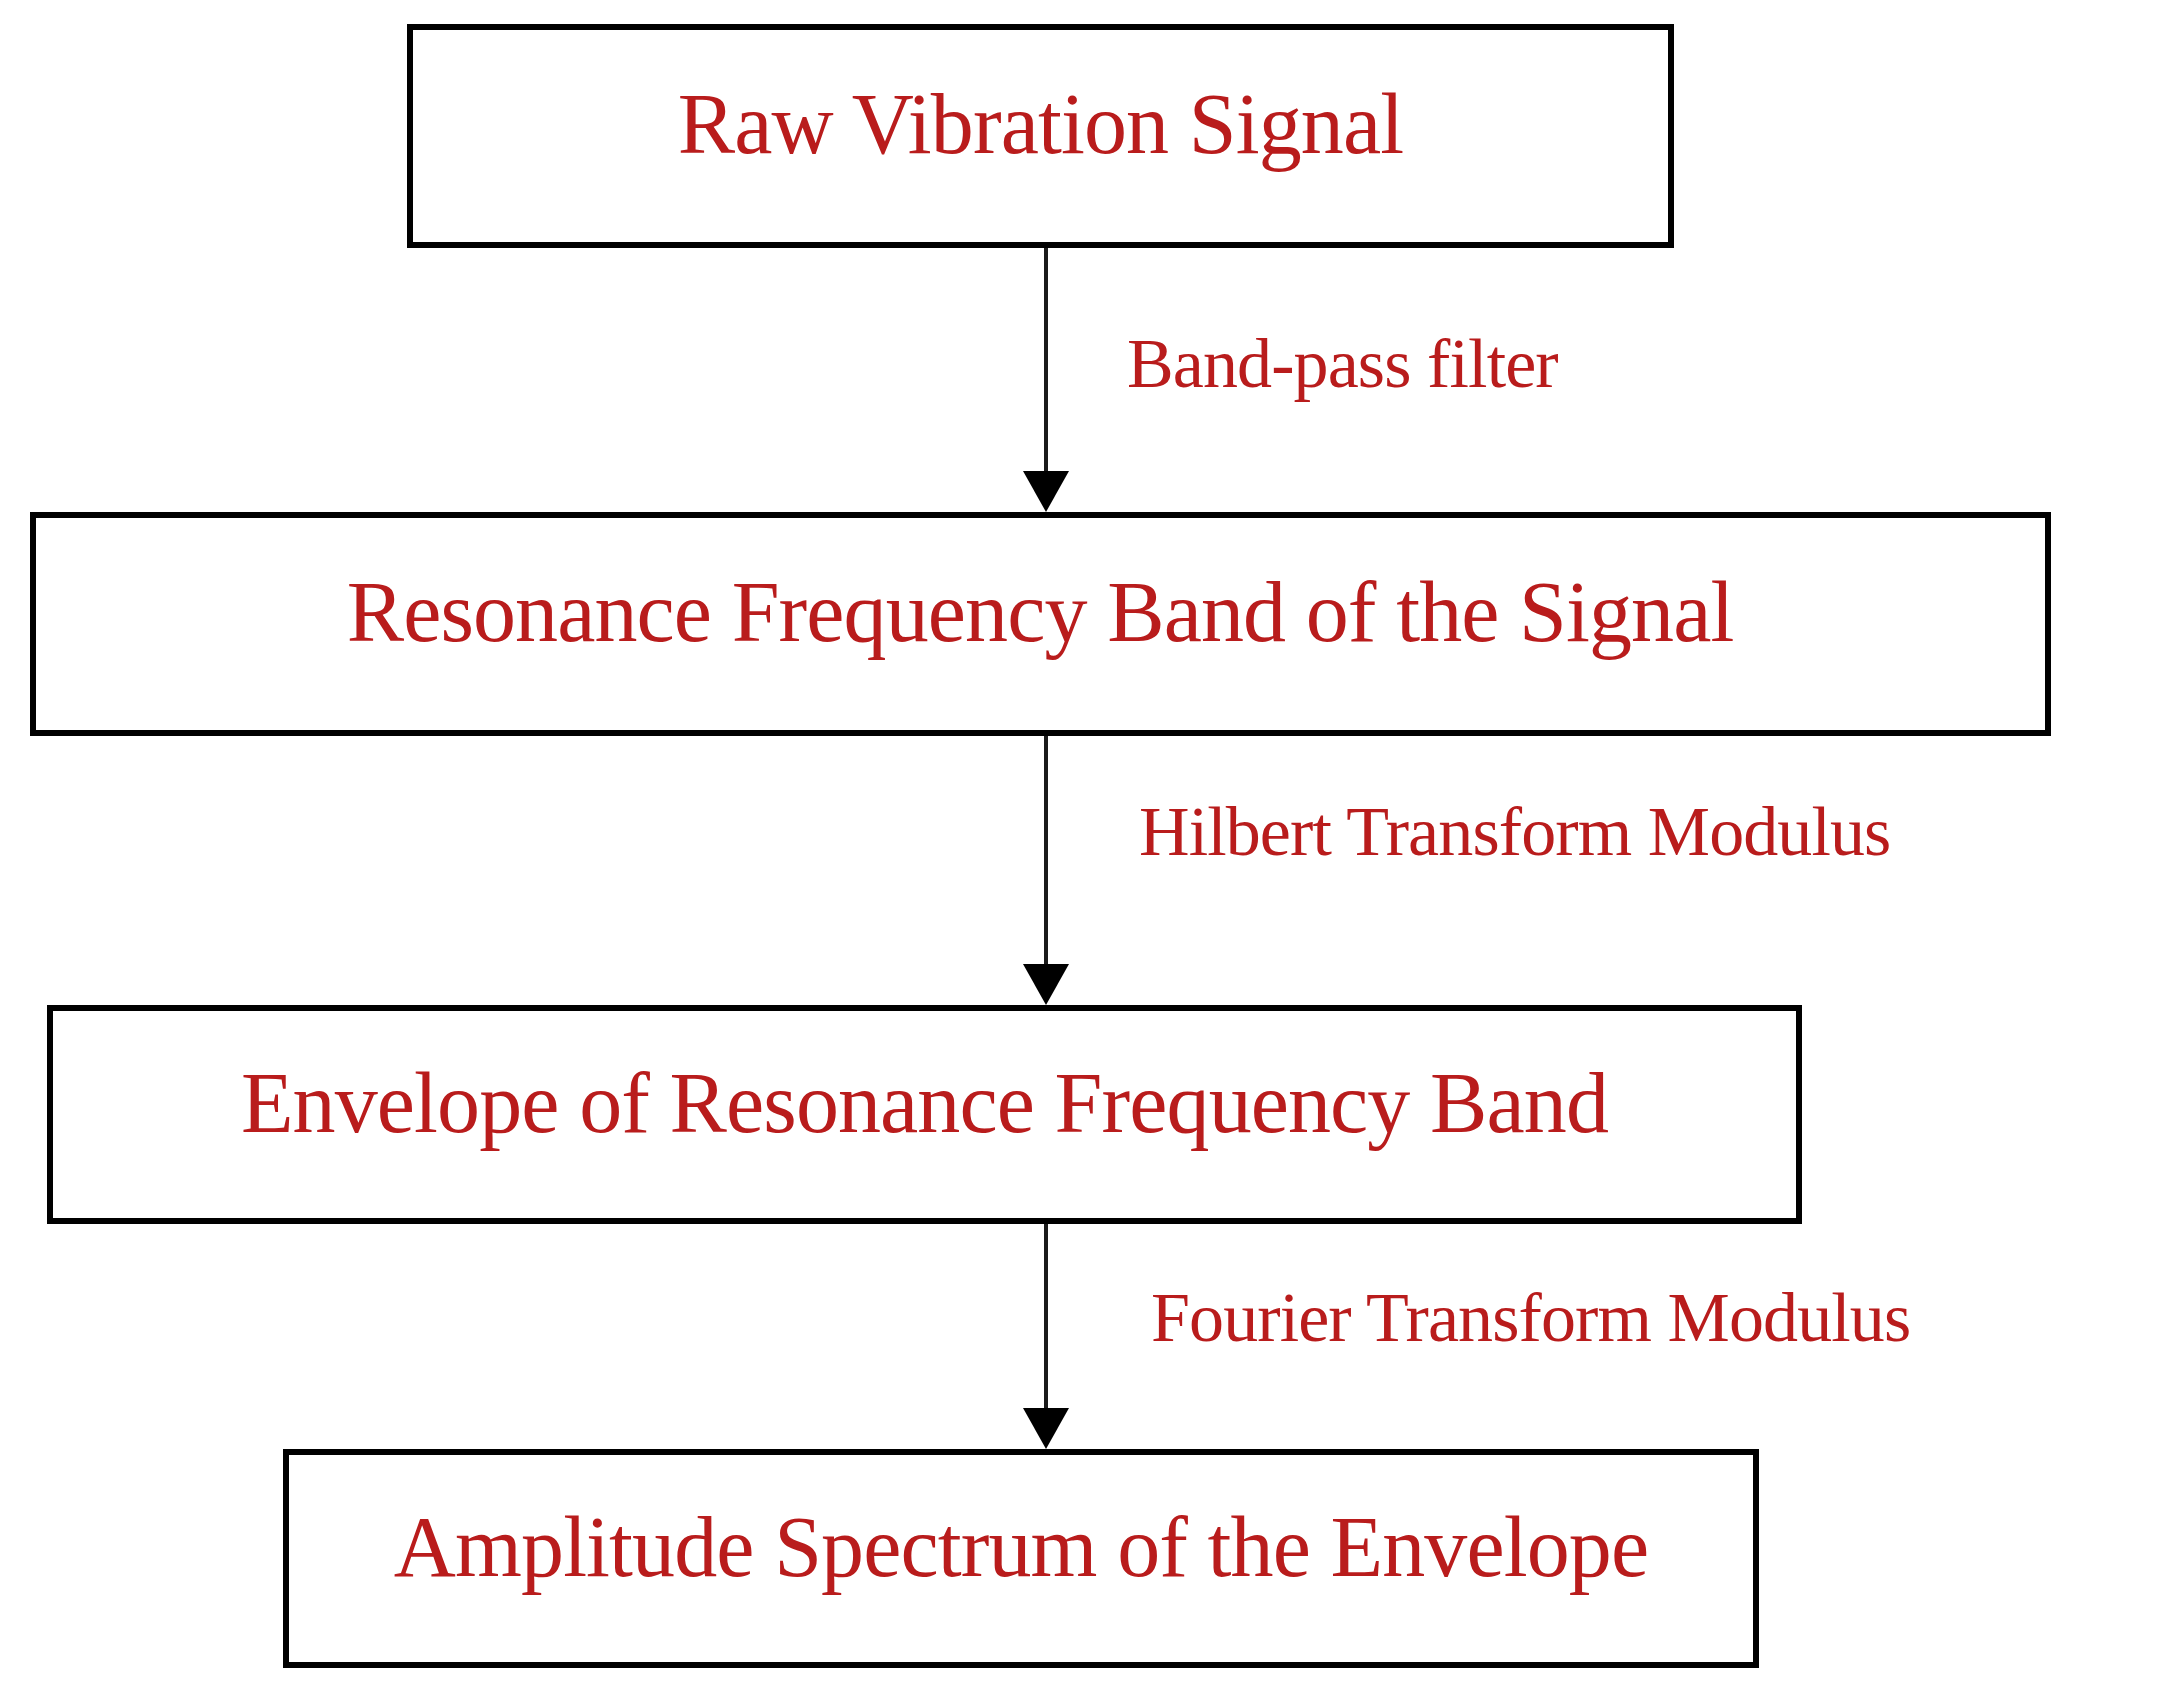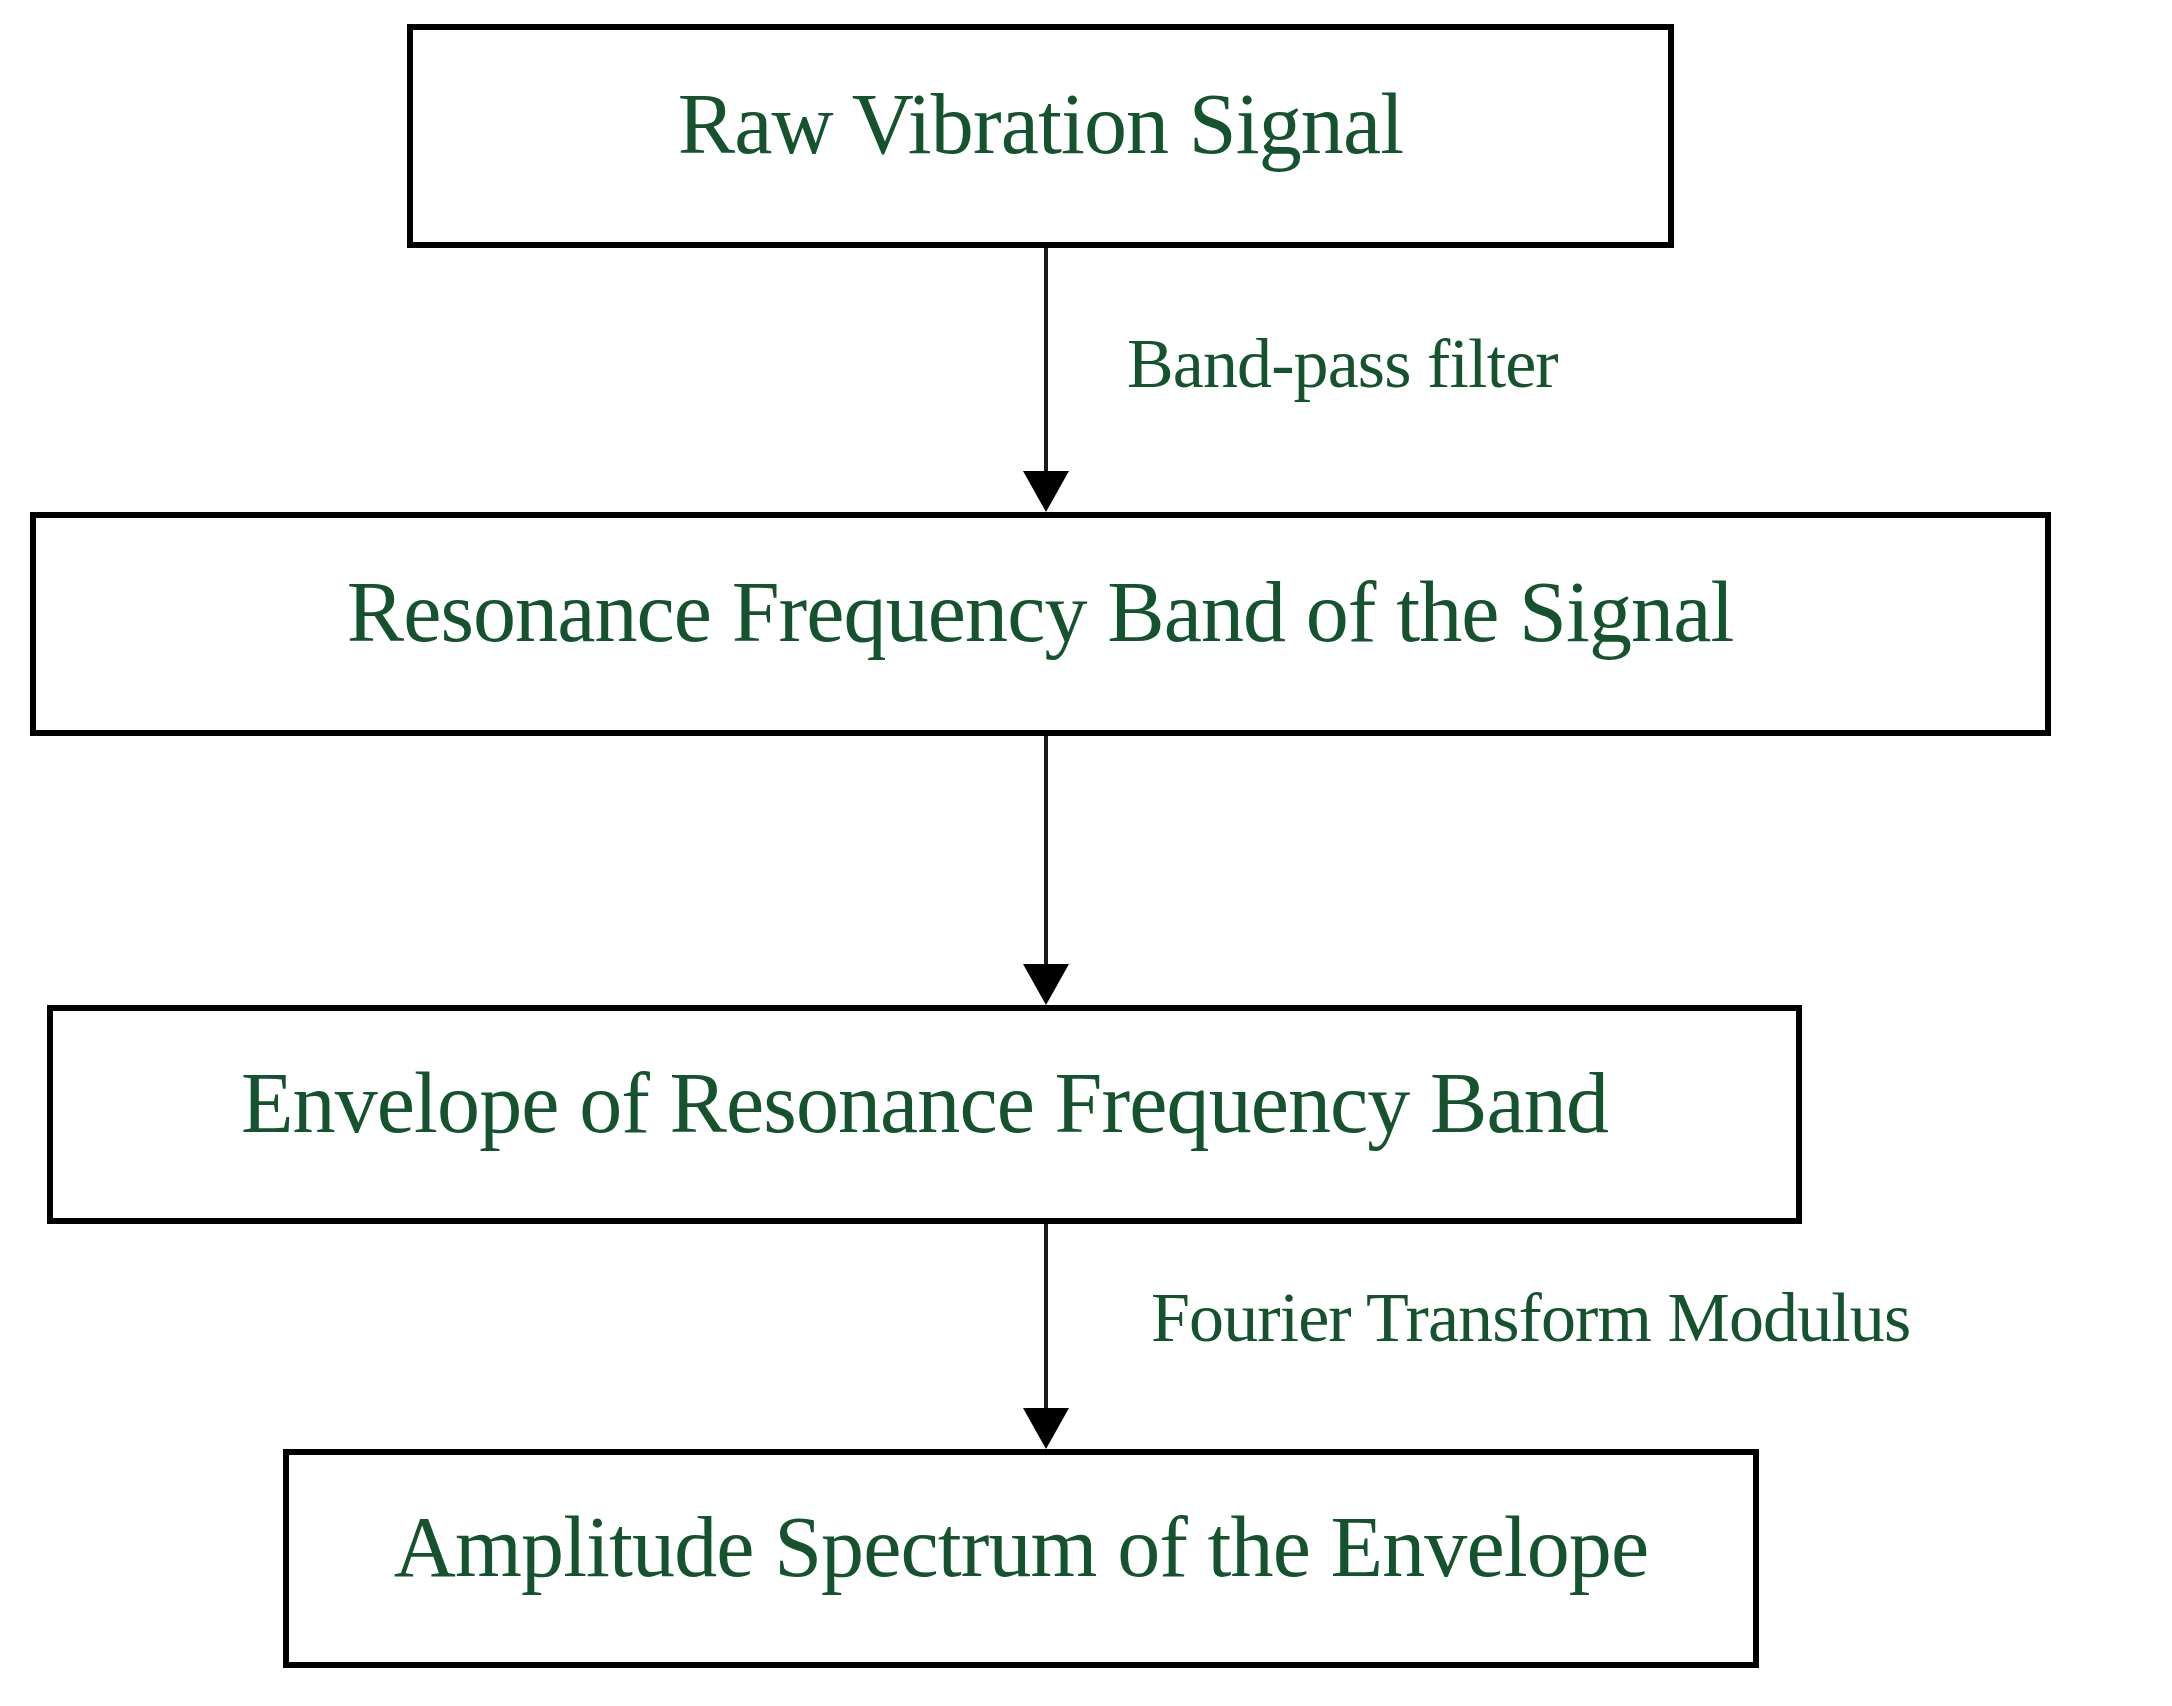--- a/index.html
+++ b/index.html
@@ -6,21 +6,21 @@
     margin: 0;
     padding: 0;
     background: #ffffff;
   }
   .stage {
     position: relative;
     width: 2173px;
     height: 1707px;
     background: #ffffff;
     font-family: "Liberation Serif", "DejaVu Serif", serif;
-    color: #14532d;
+    color: #b91c1c;
     overflow: hidden;
   }
   .node {
     position: absolute;
     box-sizing: border-box;
     border: 6.3px solid #000000;
     background: #ffffff;
     display: flex;
     align-items: center;
     justify-content: center;
@@ -64,20 +64,21 @@
   <div class="vline" style="left:1044px; top:248px; height:228px;"></div>
   <div class="ahead" style="left:1023px; top:471px;"></div>
   <div class="edge-label" style="left:1127px; top:321px;">Band-pass filter</div>
 
   <div class="node" style="left:29.6px; top:512px; width:2021px; height:224px;">
     <span class="node-text">Resonance Frequency Band of the Signal</span>
   </div>
 
   <div class="vline" style="left:1044px; top:736px; height:233px;"></div>
   <div class="ahead" style="left:1023px; top:964px;"></div>
+  <div class="edge-label" style="left:1139px; top:789px;">Hilbert Transform Modulus</div>
 
   <div class="node" style="left:47px; top:1005px; width:1755px; height:219px;">
     <span class="node-text">Envelope of Resonance Frequency Band</span>
   </div>
 
   <div class="vline" style="left:1044px; top:1224px; height:189px;"></div>
   <div class="ahead" style="left:1023px; top:1408px;"></div>
   <div class="edge-label" style="left:1135px; top:1275px;margin-left:16px;">Fourier Transform Modulus</div>
 
   <div class="node" style="left:283px; top:1449px; width:1476px; height:219px;">

